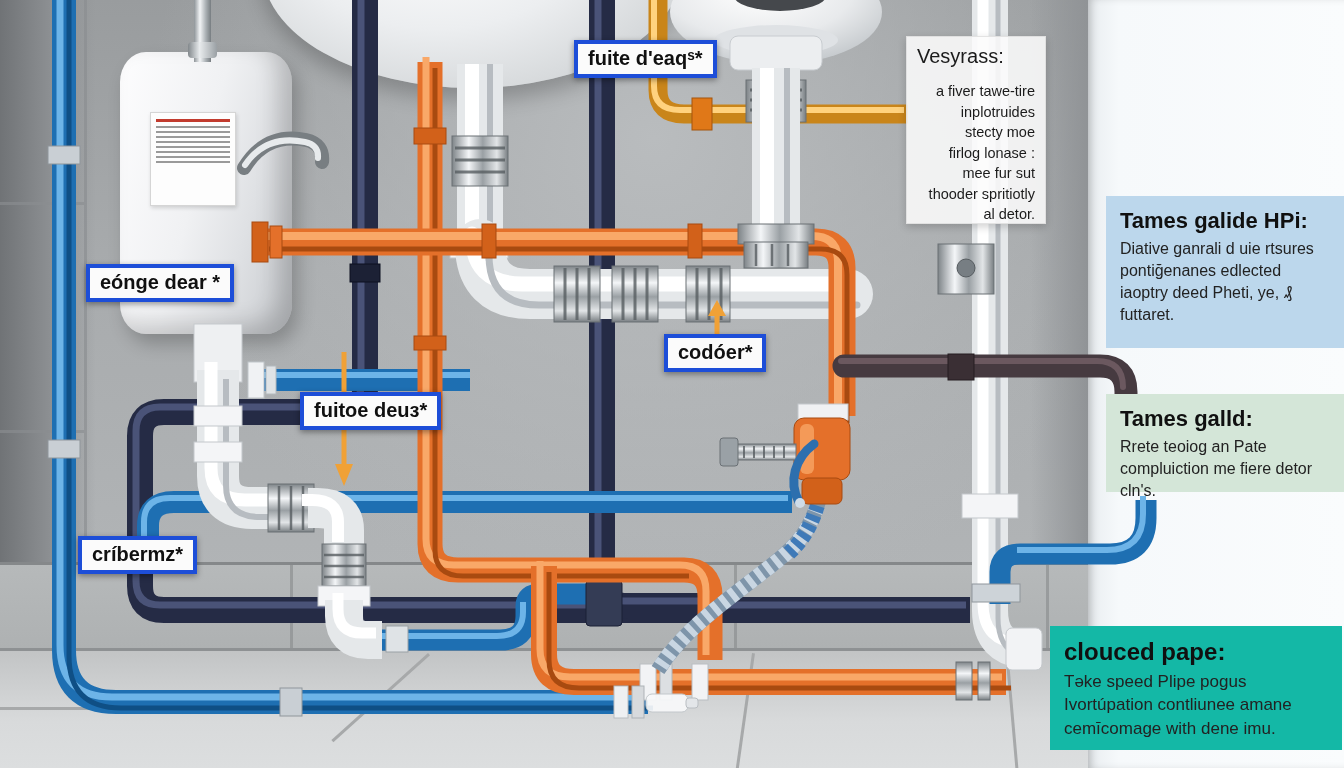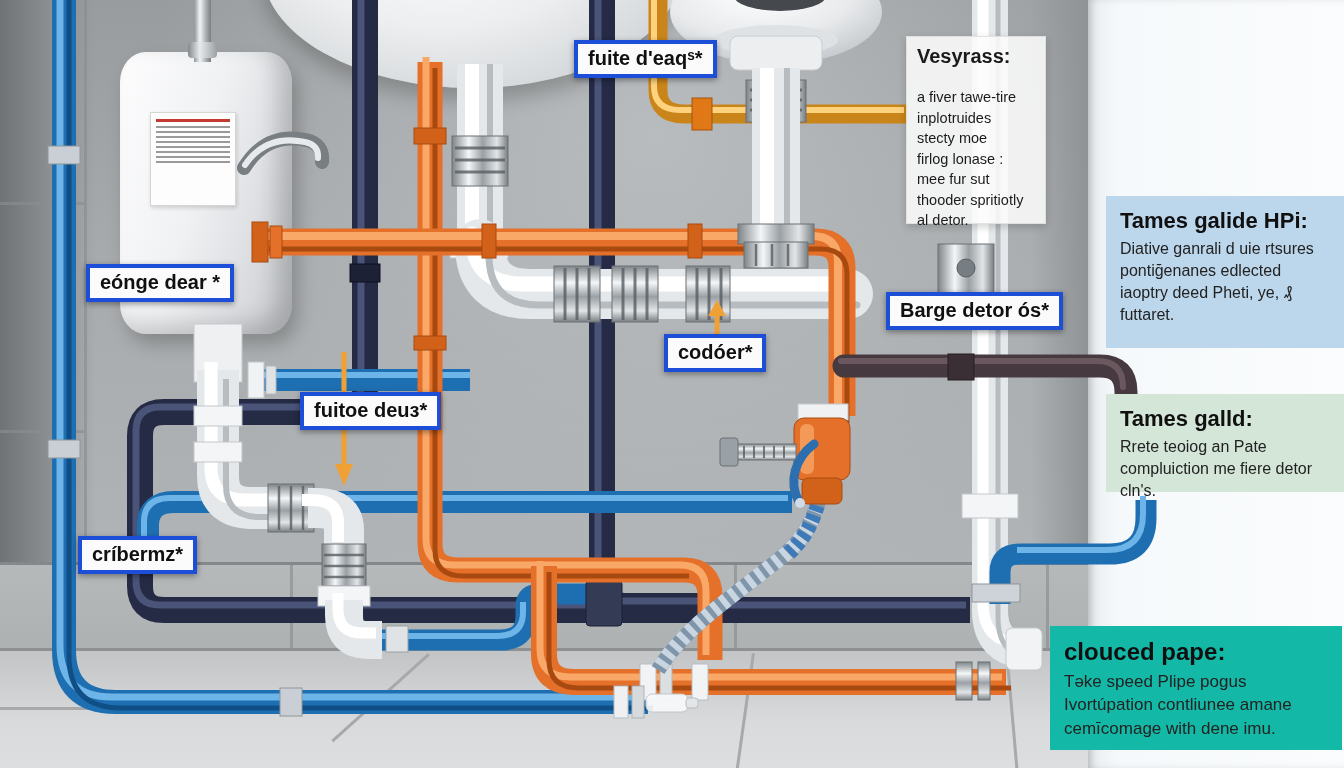--- a/index.html
+++ b/index.html
@@ -48,22 +48,22 @@
         box-shadow:0 12px 20px rgba(0,0,0,.22);}
 
   
   #pipes{left:0;top:0;width:1344px;height:768px;}
   #pipes path{fill:none;}
 
   
   .overlay-note{left:906px;top:36px;width:140px;height:188px;background:rgba(252,252,252,.87);
         border:1px solid rgba(220,220,220,.8);box-shadow:0 3px 8px rgba(0,0,0,.18);
         padding:8px 10px;color:#1b1b1b;}
-  .overlay-note .t{font-weight:bold;font-size:20px;margin-bottom:19px;}
-  .overlay-note .l{font-size:14.5px;line-height:1.42;}
+  .overlay-note .t{font-weight:normal;font-size:20px;margin-bottom:13px;}
+  .overlay-note .l{font-size:14.5px;line-height:1.42;text-align:right;}
 
   
   .callout{background:#fbfbfb;color:#101010;font-weight:bold;font-size:20px;white-space:nowrap;
         padding:3px 10px 4px;box-shadow:0 2px 6px rgba(0,0,0,.4);border:4px solid #1d4ed8;}
 
   
   .note{padding:12px 14px;color:#222;}
   .note .t{font-weight:bold;font-size:22px;color:#101010;margin-bottom:4px;}
   .note .l{font-size:16px;line-height:1.38;}
   .note-blue{left:1106px;top:196px;width:238px;height:152px;background:#bcd7ec;}
@@ -332,21 +332,20 @@
   <svg class="abs" style="left:704px;top:298px" width="26" height="40">
     <path d="M13 38 V 14" stroke="#f0a136" stroke-width="5"></path>
     <path d="M13 2 L4 18 H22 Z" fill="#f0a136"></path>
   </svg>
 
   <div class="abs callout" style="left:574px;top:40px">fuite d'eaqˢ*</div>
   <div class="abs callout" style="left:86px;top:264px">eónge dear *</div>
   <div class="abs callout" style="left:300px;top:392px">fuitoe deuз*</div>
   <div class="abs callout" style="left:78px;top:536px">críbermz*</div>
   <div class="abs callout" style="left:664px;top:334px">codóer*</div>
-  <div class="abs callout" style="left:886px;top:292px">Barge detor ós*</div>
 
   <div class="abs note note-blue">
     <div class="t">Tames galide HPi:</div>
     <div class="l">Diative ganrali d uie rtsures</div>
     <div class="l">pontiğenanes edlected</div>
     <div class="l">iaoptry deed Pheti, ye, ₰</div>
     <div class="l">futtaret.</div>
   </div>
   <div class="abs note note-green">
     <div class="t">Tames galld:</div>

